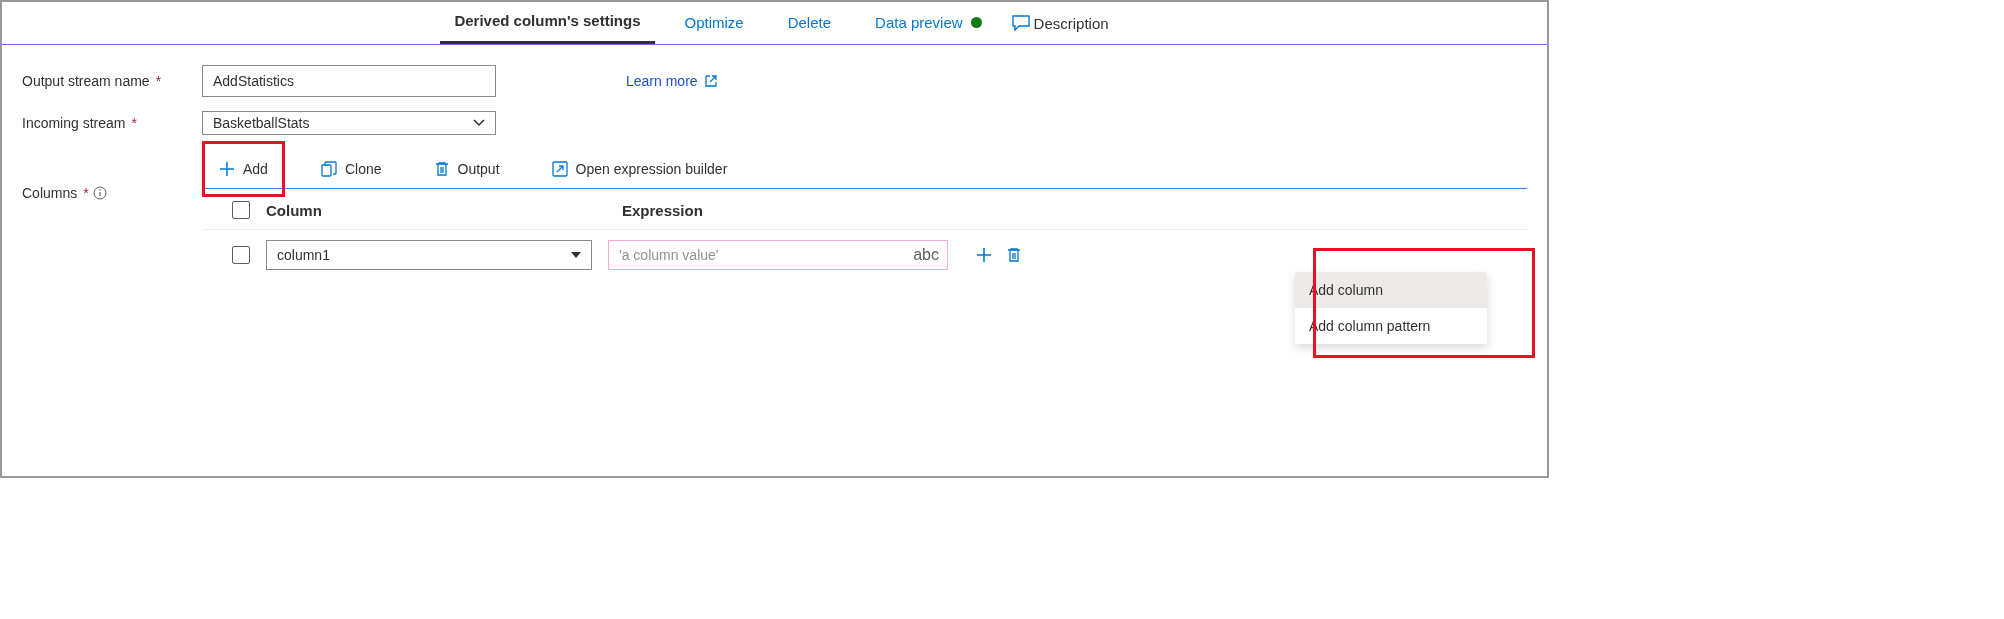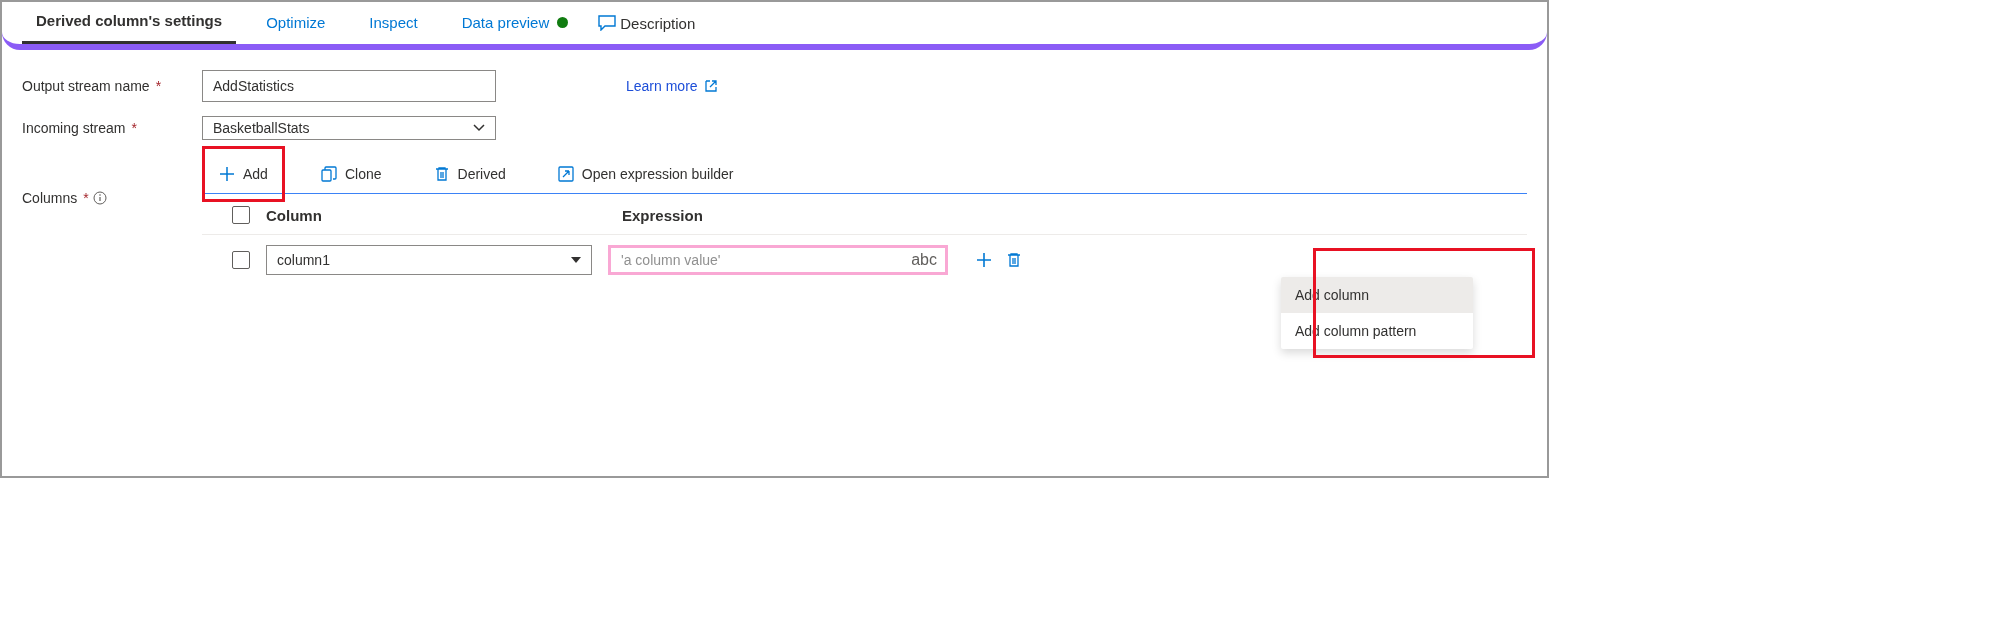--- a/index.html
+++ b/index.html
@@ -10,24 +10,23 @@
     color: #323130;
     background: #fff;
     border: 2px solid #999;
     width: 1549px;
     height: 478px;
     position: relative;
   }
   .header {
     display: flex;
     align-items: center;
-    justify-content: flex-start;
+    justify-content: center;
     padding: 0 20px;
-    border-bottom: 6px solid #8b5cf6;
-    border-radius: 18px;
+    border-bottom: 1px solid #8b5cf6;
   }
   .tabs {
     display: flex;
     align-items: stretch;
   }
   .tab {
     padding: 10px 14px 12px 14px;
     margin-right: 16px;
     color: #0078d4;
     cursor: pointer;
@@ -190,21 +189,21 @@
     padding: 0 10px;
     position: relative;
     background: #fff;
   }
   .col-drop .caret {
     position: absolute; right: 10px;
   }
   .expr-input {
     width: 340px;
     height: 30px;
-    border: 3px solid #f9a8d4;
+    border: 1px solid #f9a8d4;
     padding: 0 30px 0 10px;
     font: inherit;
     color: #909090;
     position: relative;
     display: flex;
     align-items: center;
     background: #fff;
   }
   .expr-abc {
     position: absolute;
@@ -214,21 +213,21 @@
   }
   .row-actions {
     display: flex;
     gap: 14px;
     margin-left: 12px;
     color: #0078d4;
   }
   .row-actions .act { cursor: pointer; }
   .dropdown-menu {
     position: absolute;
-    right: 54px;
+    right: 40px;
     top: 42px;
     width: 192px;
     background: #fff;
     box-shadow: 0 4px 10px rgba(0,0,0,0.15);
     border-radius: 2px;
     overflow: hidden;
   }
   .menu-item {
     padding: 10px 14px;
     cursor: pointer;
@@ -248,21 +247,21 @@
   }
   svg { display: block; }
 </style>
 </head>
 <body>
 
 <div class="header">
   <div class="tabs">
     <div class="tab active">Derived column's settings</div>
     <div class="tab">Optimize</div>
-    <div class="tab">Inspect</div>
+    <div class="tab">Delete</div>
     <div class="tab">
       <span>Data preview</span>
       <span class="tab-dot"></span>
     </div>
   </div>
   <div class="desc-link">
     <svg width="18" height="16" viewBox="0 0 18 16">
       <path d="M1 1 h16 v10 h-10 l-4 4 v-4 h-2 z" fill="none" stroke="#0078d4" stroke-width="1.4"></path>
     </svg>
     <span>Description</span>
@@ -321,21 +320,21 @@
           <svg width="16" height="16" viewBox="0 0 16 16" class="icon-blue">
             <rect x="1" y="4" width="9" height="11" rx="1" fill="none" stroke="#0078d4" stroke-width="1.3"></rect>
             <path d="M4 4 v-2 a1 1 0 0 1 1 -1 h9 a1 1 0 0 1 1 1 v10 a1 1 0 0 1 -1 1 h-2" fill="none" stroke="#0078d4" stroke-width="1.3"></path>
           </svg>
           <span>Clone</span>
         </div>
         <div class="toolbar-btn">
           <svg width="16" height="16" viewBox="0 0 16 16" class="icon-blue">
             <path d="M2 3 h12 M5 3 v-1 h6 v1 M4 3 v11 h8 v-11 M7 6 v6 M9 6 v6" fill="none" stroke="#0078d4" stroke-width="1.3"></path>
           </svg>
-          <span>Derived</span>
+          <span>Output</span>
         </div>
         <div class="toolbar-btn">
           <svg width="16" height="16" viewBox="0 0 16 16" class="icon-blue">
             <rect x="1" y="1" width="14" height="14" rx="1" fill="none" stroke="#0078d4" stroke-width="1.3"></rect>
             <path d="M5 11 l6 -6 M11 5 h-4 M11 5 v4" fill="none" stroke="#0078d4" stroke-width="1.3"></path>
           </svg>
           <span>Open expression builder</span>
         </div>
       </div>
 

